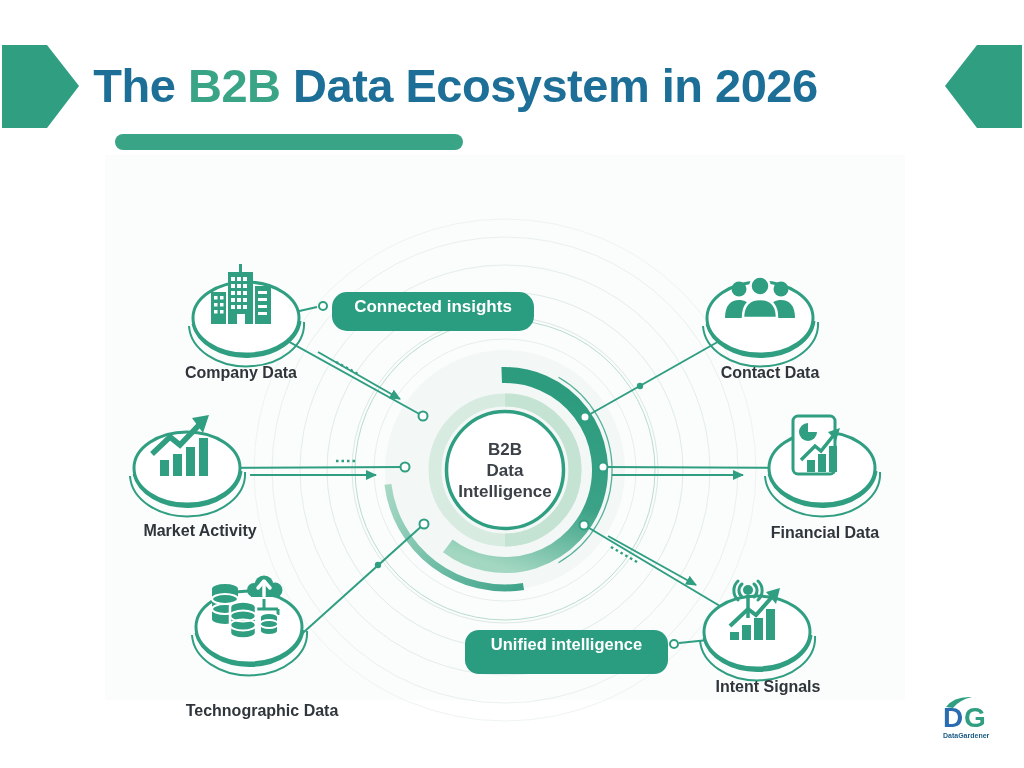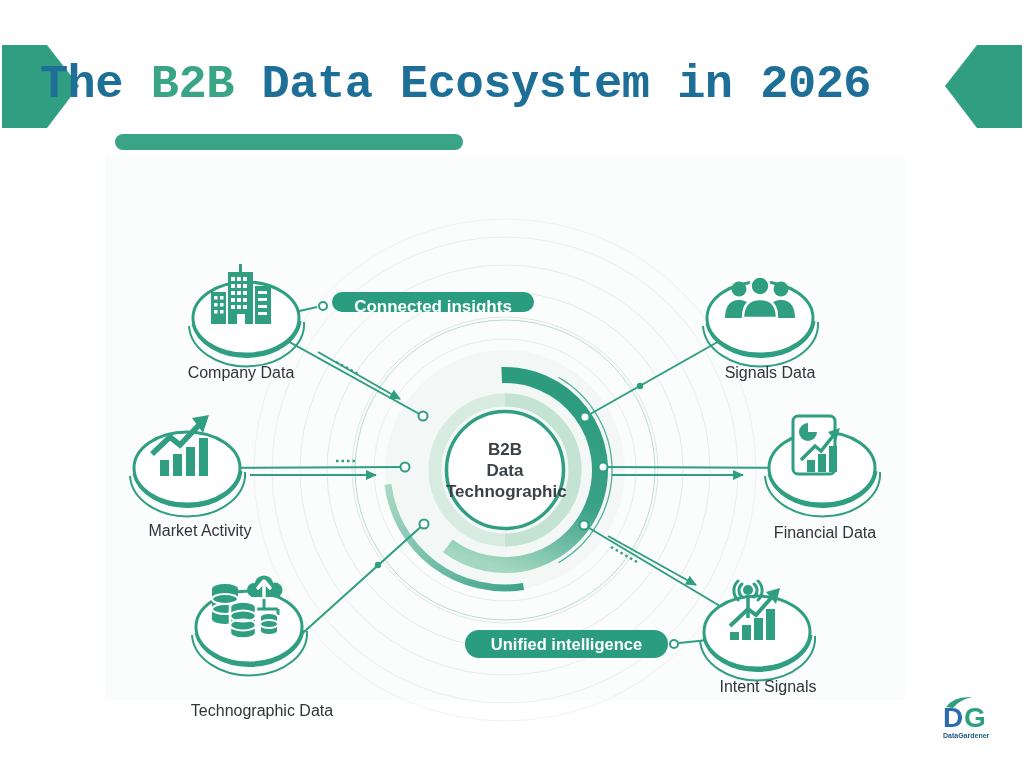--- a/index.html
+++ b/index.html
@@ -9,54 +9,54 @@
   }
   .stage{position:absolute;inset:0;}
   .panel{
     position:absolute;left:105px;top:155px;width:800px;height:545px;
     background:#fbfcfc;z-index:0;
   }
   .bg-svg{position:absolute;left:0;top:0;z-index:1;}
   
   .title{
     position:absolute;left:0;top:58px;width:911px;text-align:center;
-    font-size:47px;font-weight:bold;letter-spacing:-0.5px;z-index:2;white-space:nowrap;font-family:Liberation Mono, monospace;
+    font-size:47px;font-weight:bold;letter-spacing:-0.5px;z-index:2;white-space:nowrap;
   }
   .t-blue{color:#1d6f98;}
   .t-green{color:#3aa487;}
   .underline-bar{
     position:absolute;left:115px;top:134px;width:348px;height:16px;
     border-radius:8px;background:#3aa487;z-index:2;
   }
   
   .hub-text{
     position:absolute;left:505px;top:470px;transform:translate(-50%,-50%);
     width:118px;text-align:center;font-size:17px;font-weight:bold;
     color:#3b4147;line-height:21px;z-index:3;
   }
   
   .badge{
     position:absolute;background:#2a9c80;color:#ffffff;font-weight:bold;
     text-align:center;z-index:4;white-space:nowrap;
   }
-  .badge-connected{left:332px;top:292px;width:202px;height:20px;line-height:30px;
+  .badge-connected{left:332px;top:292px;width:202px;height:39px;line-height:30px;
     border-radius:15px;font-size:17px;}
-  .badge-unified{left:465px;top:630px;width:203px;height:28px;line-height:28px;
+  .badge-unified{left:465px;top:630px;width:203px;height:44px;line-height:28px;
     border-radius:14px;font-size:16.5px;}
   
   .node{position:absolute;width:130px;height:110px;z-index:3;}
   .node-company{left:181px;top:260px;}
   .node-contact{left:695px;top:260px;}
   .node-market{left:122px;top:410px;}
   .node-financial{left:757px;top:410px;}
   .node-techno{left:184px;top:569px;}
   .node-intent{left:692px;top:574px;}
   .node-label{
     position:absolute;transform:translateX(-50%);z-index:4;
-    font-size:16px;font-weight:normal;color:#2f353a;white-space:nowrap;
+    font-size:16px;font-weight:bold;color:#2f353a;white-space:nowrap;
   }
   .label-company{left:241px;top:364px;}
   .label-contact{left:770px;top:364px;}
   .label-market{left:190px;top:522px;margin-left:10px;}
   .label-financial{left:825px;top:524px;}
   .label-techno{left:262px;top:702px;}
   .label-intent{left:768px;top:678px;}
   
   .logo{position:absolute;left:940px;top:694px;z-index:4;}
 </style>
@@ -146,21 +146,21 @@
       <circle cx="584" cy="525" r="4.5"></circle>
     </g>
   </svg>
 
   <div class="title"><span class="t-blue">The</span> <span class="t-green">B2B</span> <span class="t-blue">Data Ecosystem in 2026</span></div>
   <div class="underline-bar"></div>
 
   <div class="hub-text">
     <div>B2B</div>
     <div>Data</div>
-    <div>Technographic</div>
+    <div>Intelligence</div>
   </div>
 
   <div class="badge badge-connected">Connected insights</div>
   <div class="badge badge-unified">Unified intelligence</div>
 
   <div class="node node-company">
     <svg width="130" height="110" viewBox="0 0 130 110">
       <path d="M 8 66 A 57 42 0 0 0 123 62" fill="none" stroke="#2f9e81" stroke-width="2"></path>
       <path d="M 12 64 A 54 39 0 0 0 119 61" fill="none" stroke="#2f9e81" stroke-width="3"></path>
       <ellipse cx="65" cy="58" rx="53" ry="36" fill="#ffffff" stroke="#2f9e81" stroke-width="3"></ellipse>
@@ -305,21 +305,21 @@
         <path d="M46,7 a13,13 0 0 0 0,19"></path>
         <path d="M50,10 a8.5,8.5 0 0 0 0,13"></path>
         <path d="M66,7 a13,13 0 0 1 0,19"></path>
         <path d="M62,10 a8.5,8.5 0 0 1 0,13"></path>
       </g>
       <polyline points="38,52 56,35 64,41 80,23" fill="none" stroke="#2f9e81" stroke-width="4"></polyline>
     </svg>
   </div>
 
   <div class="node-label label-company">Company Data</div>
-  <div class="node-label label-contact">Signals Data</div>
+  <div class="node-label label-contact">Contact Data</div>
   <div class="node-label label-market">Market Activity</div>
   <div class="node-label label-financial">Financial Data</div>
   <div class="node-label label-techno">Technographic Data</div>
   <div class="node-label label-intent">Intent Signals</div>
 
   <div class="logo">
     <svg width="66" height="48" viewBox="0 0 66 48">
       <path d="M6,13 Q14,2 32,3 Q19,6 13,14 Z" fill="#2f9e81"></path>
       <text x="3" y="33" font-size="28" font-weight="bold" fill="#2b6cb0" font-family="Liberation Sans, sans-serif">D</text>
       <text x="24" y="33" font-size="28" font-weight="bold" fill="#2f9e81" font-family="Liberation Sans, sans-serif">G</text>

